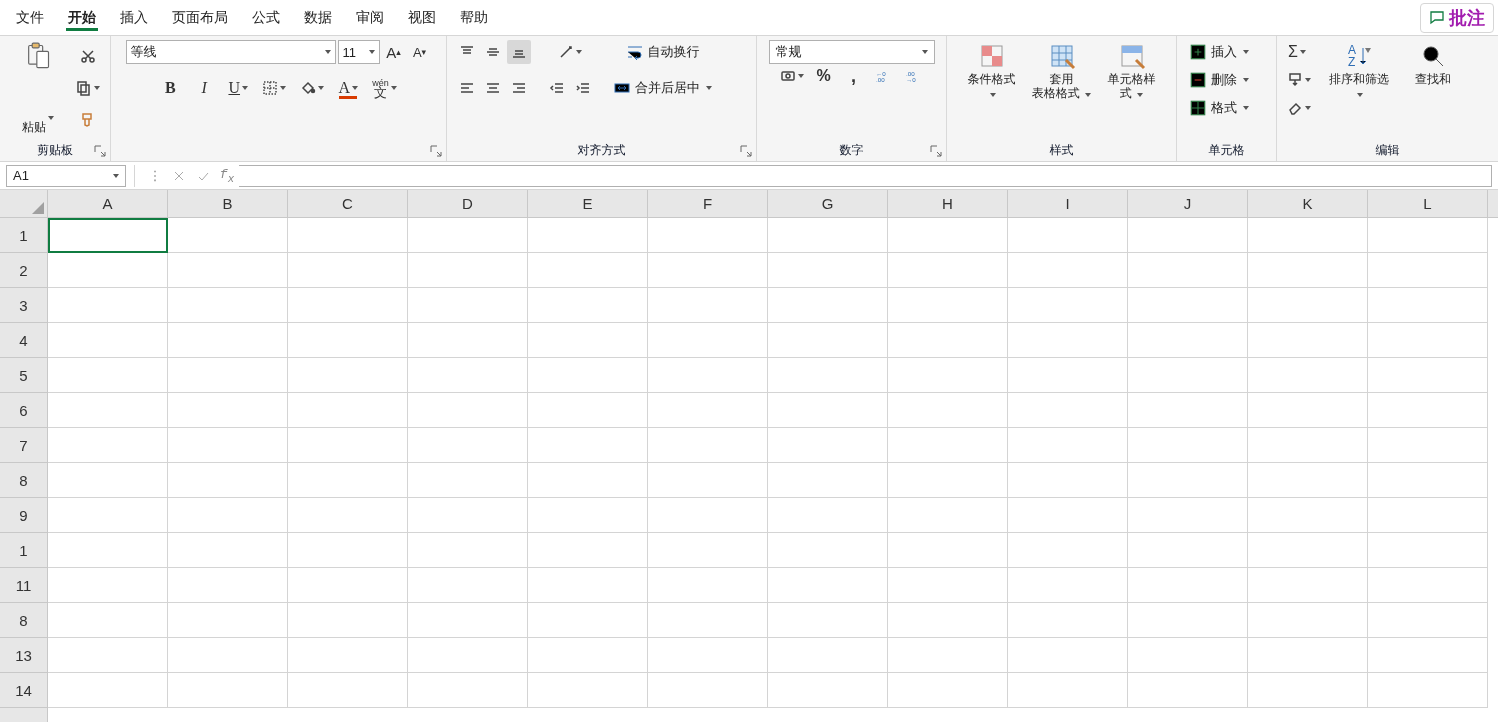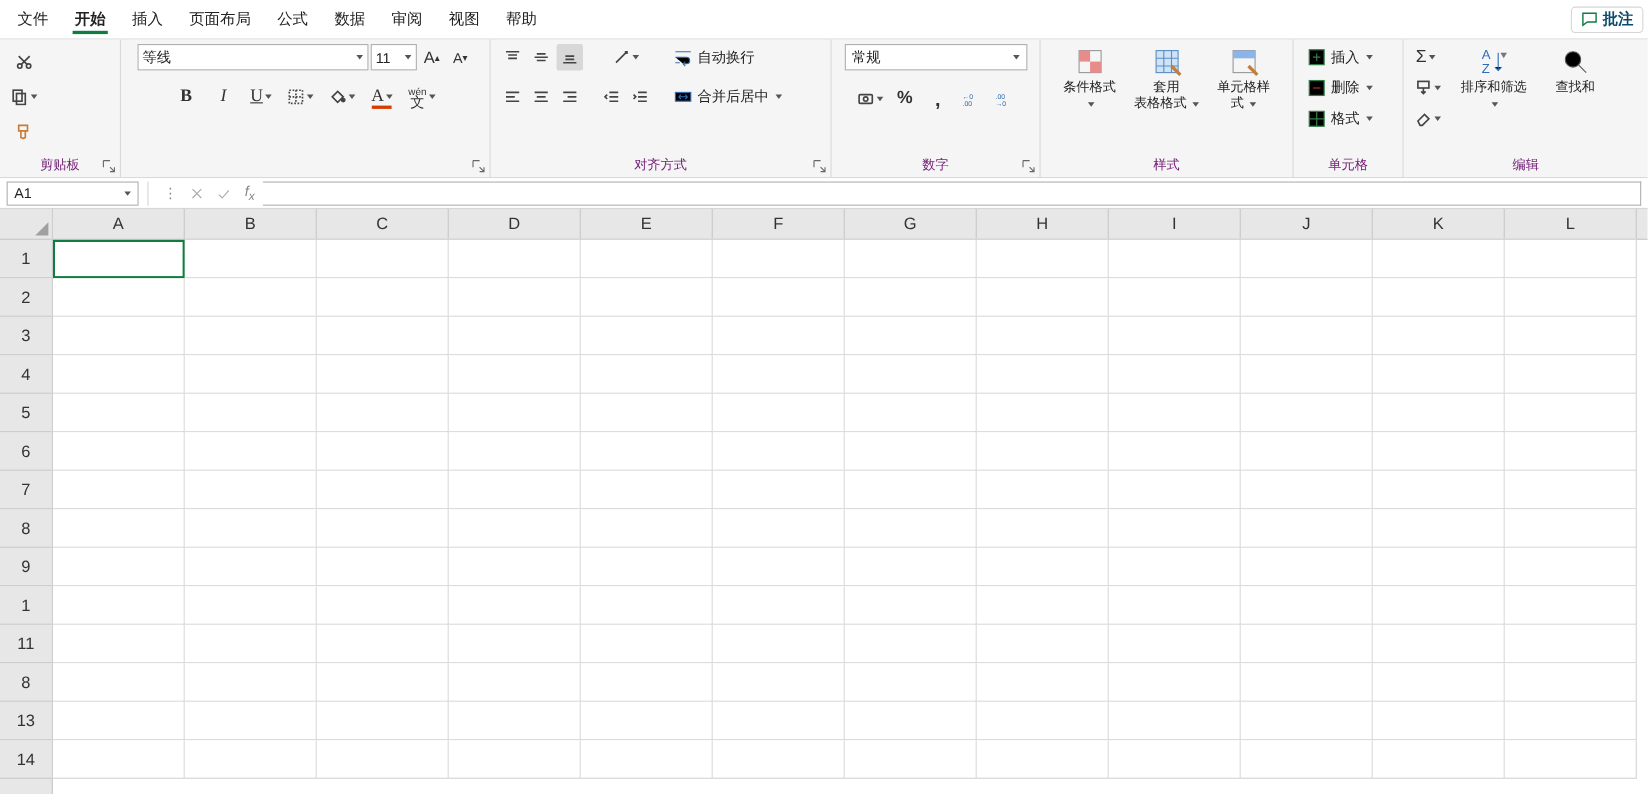--- a/index.html
+++ b/index.html
@@ -4,28 +4,28 @@
 <style>
 * { margin:0; padding:0; box-sizing:border-box; }
 body { font-family:"Segoe UI","Microsoft YaHei",sans-serif; font-size:13px; color:#222; background:#fff; width:1498px; height:722px; overflow:hidden; }
 
 
 .tabbar { display:flex; align-items:center; height:36px; background:#fff; border-bottom:1px solid #d6d6d6; padding:0 4px; }
 .tabbar .tab { padding:0 12px; height:24px; display:flex; align-items:center; cursor:pointer; font-size:14px; }
 .tabbar .tab.active { font-weight:600; position:relative; }
 .tabbar .tab.active::after { content:""; position:absolute; bottom:-1px; left:10px; right:10px; height:3px; background:#107c41; }
 .tabbar .spacer { flex:1; }
-.comment-btn { display:flex; align-items:center; gap:4px; border:1px solid #d6d6d6; border-radius:4px; padding:2px 8px; color:#0c4a6e; font-weight:600; font-size:14px; cursor:pointer; }
+.comment-btn { display:flex; align-items:center; gap:4px; border:1px solid #d6d6d6; border-radius:4px; padding:2px 8px; color:#a21caf; font-weight:600; font-size:18px; cursor:pointer; }
 .comment-btn svg { width:16px; height:16px; }
 
 
 .ribbon { display:flex; background:#f5f5f5; border-bottom:1px solid #d6d6d6; height:126px; }
 .group { border-right:1px solid #d9d9d9; padding:4px 8px 2px 8px; display:flex; flex-direction:column; justify-content:space-between; position:relative; }
 .group-body { flex:1; display:flex; align-items:flex-start; gap:6px; }
-.group-label { text-align:center; font-size:12px; color:#701a75; padding:2px 0 0 0; }
+.group-label { text-align:center; font-size:12px; color:#0f172a; padding:2px 0 0 0; }
 .dlauncher { position:absolute; right:3px; bottom:3px; width:14px; height:14px; cursor:pointer; color:#666; }
 
 .col { display:flex; flex-direction:column; gap:2px; align-items:center; }
 .row { display:flex; gap:2px; align-items:center; }
 
 .btn { display:flex; align-items:center; justify-content:center; min-width:24px; height:24px; padding:0 2px; cursor:pointer; border-radius:2px; color:#333; }
 .btn svg { width:16px; height:16px; stroke:#444; fill:none; stroke-width:1.5; }
 .bigbtn { display:flex; flex-direction:column; align-items:center; justify-content:center; width:60px; cursor:pointer; font-size:12px; gap:2px; padding:2px 0; }
 .bigbtn svg { width:28px; height:28px; }
 .bigbtn .lbl { font-size:12px; line-height:14px; text-align:center; }
@@ -85,20 +85,28 @@
         <path d="M2 2h12v8H6l-4 3z" fill="none" stroke="#107c41" stroke-width="1.3"></path>
       </svg>
     <span>批注</span>
   </div>
 </div>
 
 <div class="ribbon">
 
   <div class="group" style="min-width:110px">
     <div class="group-body">
+      <div class="bigbtn" style="height:96px;justify-content:space-between">
+        <svg viewBox="0 0 24 24">
+            <rect x="4" y="3" width="12" height="16" rx="1" fill="none" stroke="#666"></rect>
+            <rect x="7" y="1" width="6" height="4" rx="1" fill="#e6b96a" stroke="#666"></rect>
+            <rect x="11" y="8" width="10" height="14" rx="1" fill="#fff" stroke="#666"></rect>
+          </svg>
+        <div><span class="lbl">粘贴</span><span class="dd"></span></div>
+      </div>
       <div class="col" style="gap:8px;padding-top:4px">
         <div class="btn">
             <svg viewBox="0 0 16 16">
               <circle cx="4" cy="12" r="2"></circle>
               <circle cx="12" cy="12" r="2"></circle>
               <path d="M5 11L13 3M11 11L3 3"></path>
             </svg>
           </div>
         <div class="btn">
             <svg viewBox="0 0 16 16">
@@ -232,21 +240,21 @@
                 <path d="M6 4h8M6 8h8M6 12h8M4 6L2 8l2 2"></path>
               </svg>
             </div>
           <div class="btn">
               <svg viewBox="0 0 16 16">
                 <path d="M6 4h8M6 8h8M6 12h8M2 6l2 2-2 2"></path>
               </svg>
             </div>
         </div>
       </div>
-      <div class="col" style="gap:12px;align-items:flex-start">
+      <div class="col" style="gap:12px;align-items:center">
         <div class="bigbtn small">
           <svg viewBox="0 0 18 18">
               <path d="M2 4h14M2 9h10a3 3 0 010 6H9m0 0l2-2m-2 2l2 2M2 14h4" stroke="#2e6db4"></path>
             </svg>
           <span>自动换行</span>
         </div>
         <div class="bigbtn small">
           <svg viewBox="0 0 18 18">
               <rect x="2" y="5" width="14" height="8" stroke="#2e6db4"></rect>
               <path d="M5 9h8M5 9l2-2M5 9l2 2M13 9l-2-2M13 9l-2 2" stroke="#2e6db4"></path>
@@ -257,21 +265,21 @@
       </div>
     </div>
     <div class="group-label">对齐方式</div>
     <div class="dlauncher"><svg class="launcher-svg" viewBox="0 0 14 14">
           <path d="M2 2h6M2 2v6M8 8l4 4M12 8v4h-4" stroke="#666" fill="none"></path>
         </svg></div>
   </div>
 
   <div class="group" style="min-width:190px">
     <div class="group-body">
-      <div class="col" style="gap:14px;width:100%">
+      <div class="col" style="gap:0;width:100%">
         <div class="numfmt">
           <span>常规</span>
           <span class="sel-arrow dd"></span>
         </div>
         <div class="row" style="gap:6px">
           <div class="btn">
               <svg viewBox="0 0 16 16">
                 <rect x="2" y="4" width="12" height="8" rx="1"></rect>
                 <circle cx="8" cy="8" r="2"></circle>
               </svg>
@@ -420,21 +428,21 @@
       <svg viewBox="0 0 14 14">
         <path d="M3 3l8 8M11 3l-8 8" stroke="#aaa"></path>
       </svg>
     </div>
   <div class="f-btn">
       <svg viewBox="0 0 14 14">
         <path d="M3 8l3 3 6-7" stroke="#aaa" fill="none"></path>
       </svg>
     </div>
   <div class="f-btn">
-      <span style="font-style:italic;font-family:Liberation Sans, sans-serif">f<sub>x</sub></span>
+      <span style="font-style:italic;font-family:Liberation Mono, monospace">f<sub>x</sub></span>
     </div>
   <div class="fxbox"></div>
 </div>
 
 <div class="gridwrap">
   <div class="rowhdrs">
     <div class="corner"></div>
     <div id="rowhdrs-inner">
         <div class="rowhdr">1</div>
         <div class="rowhdr">2</div>

